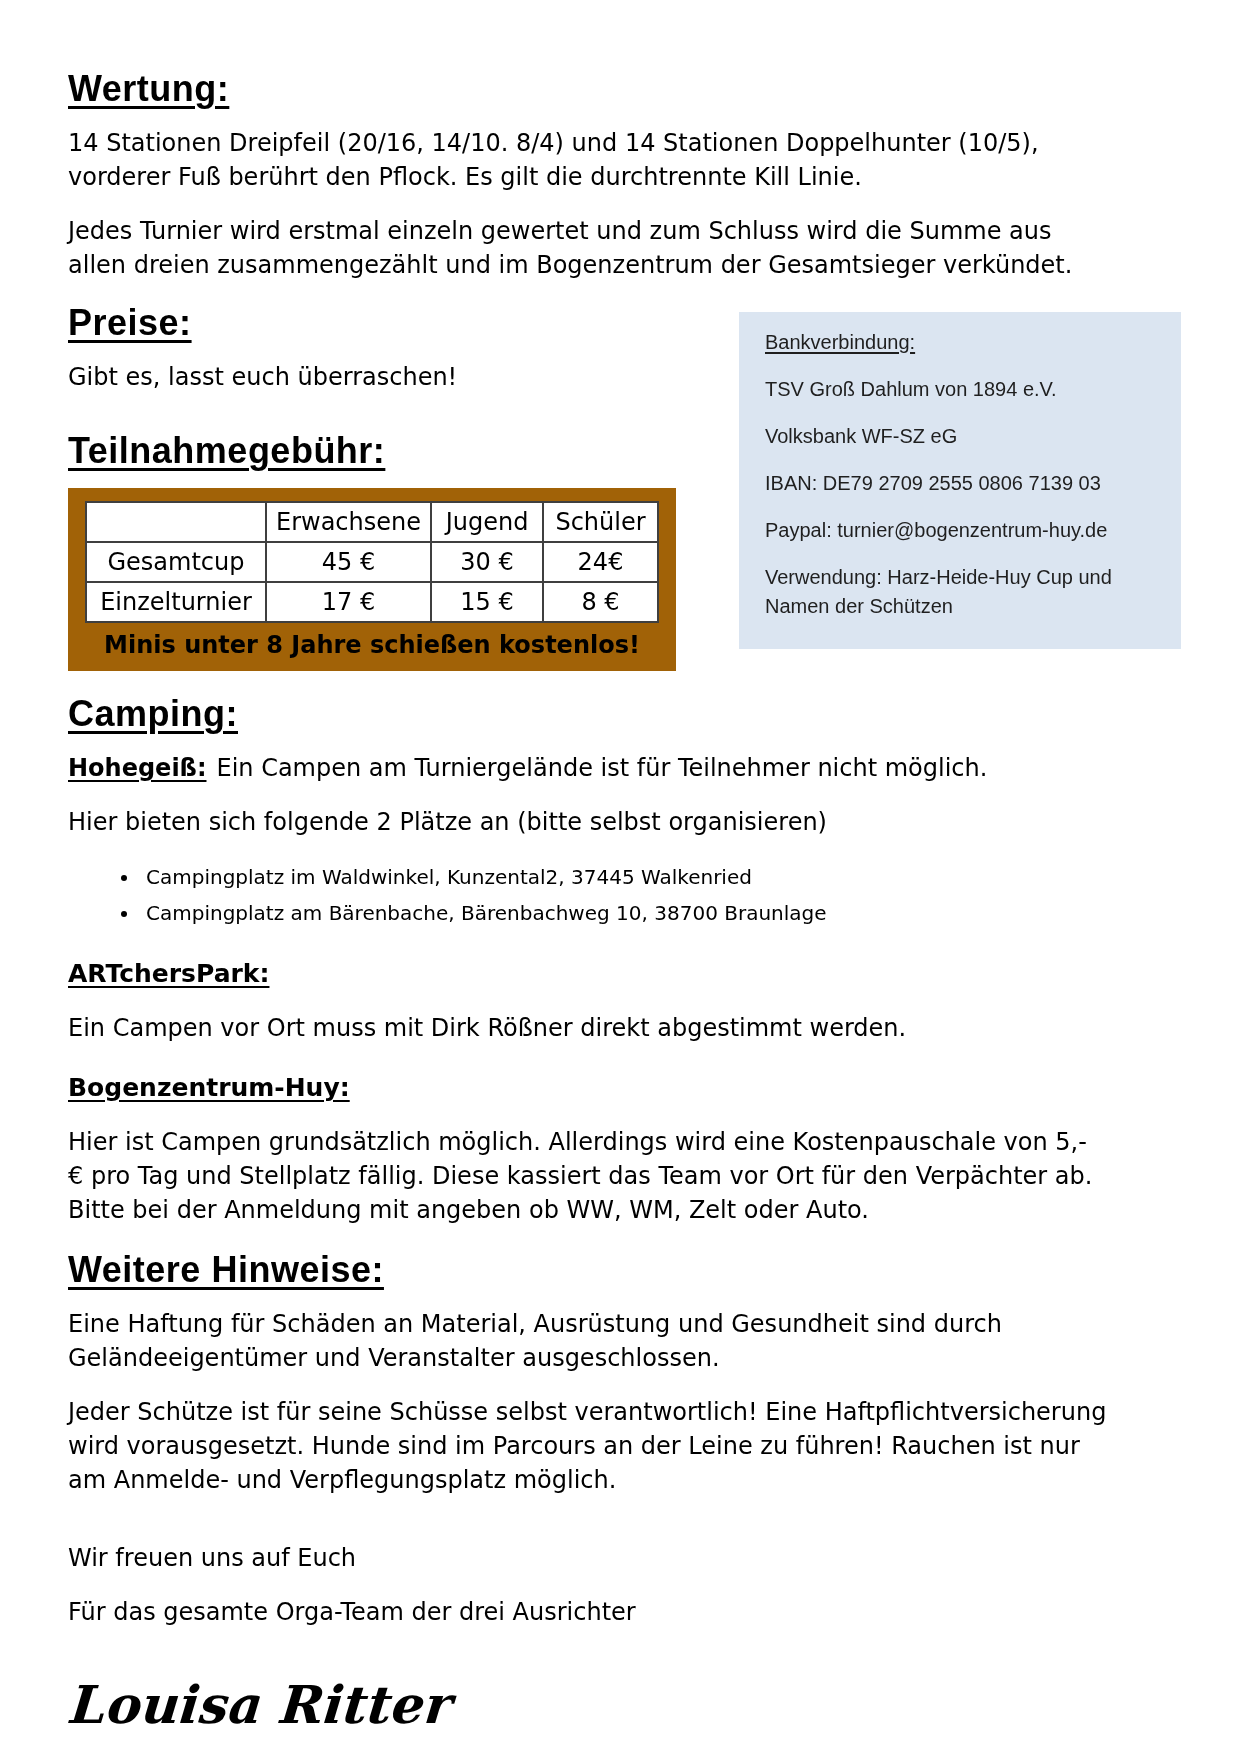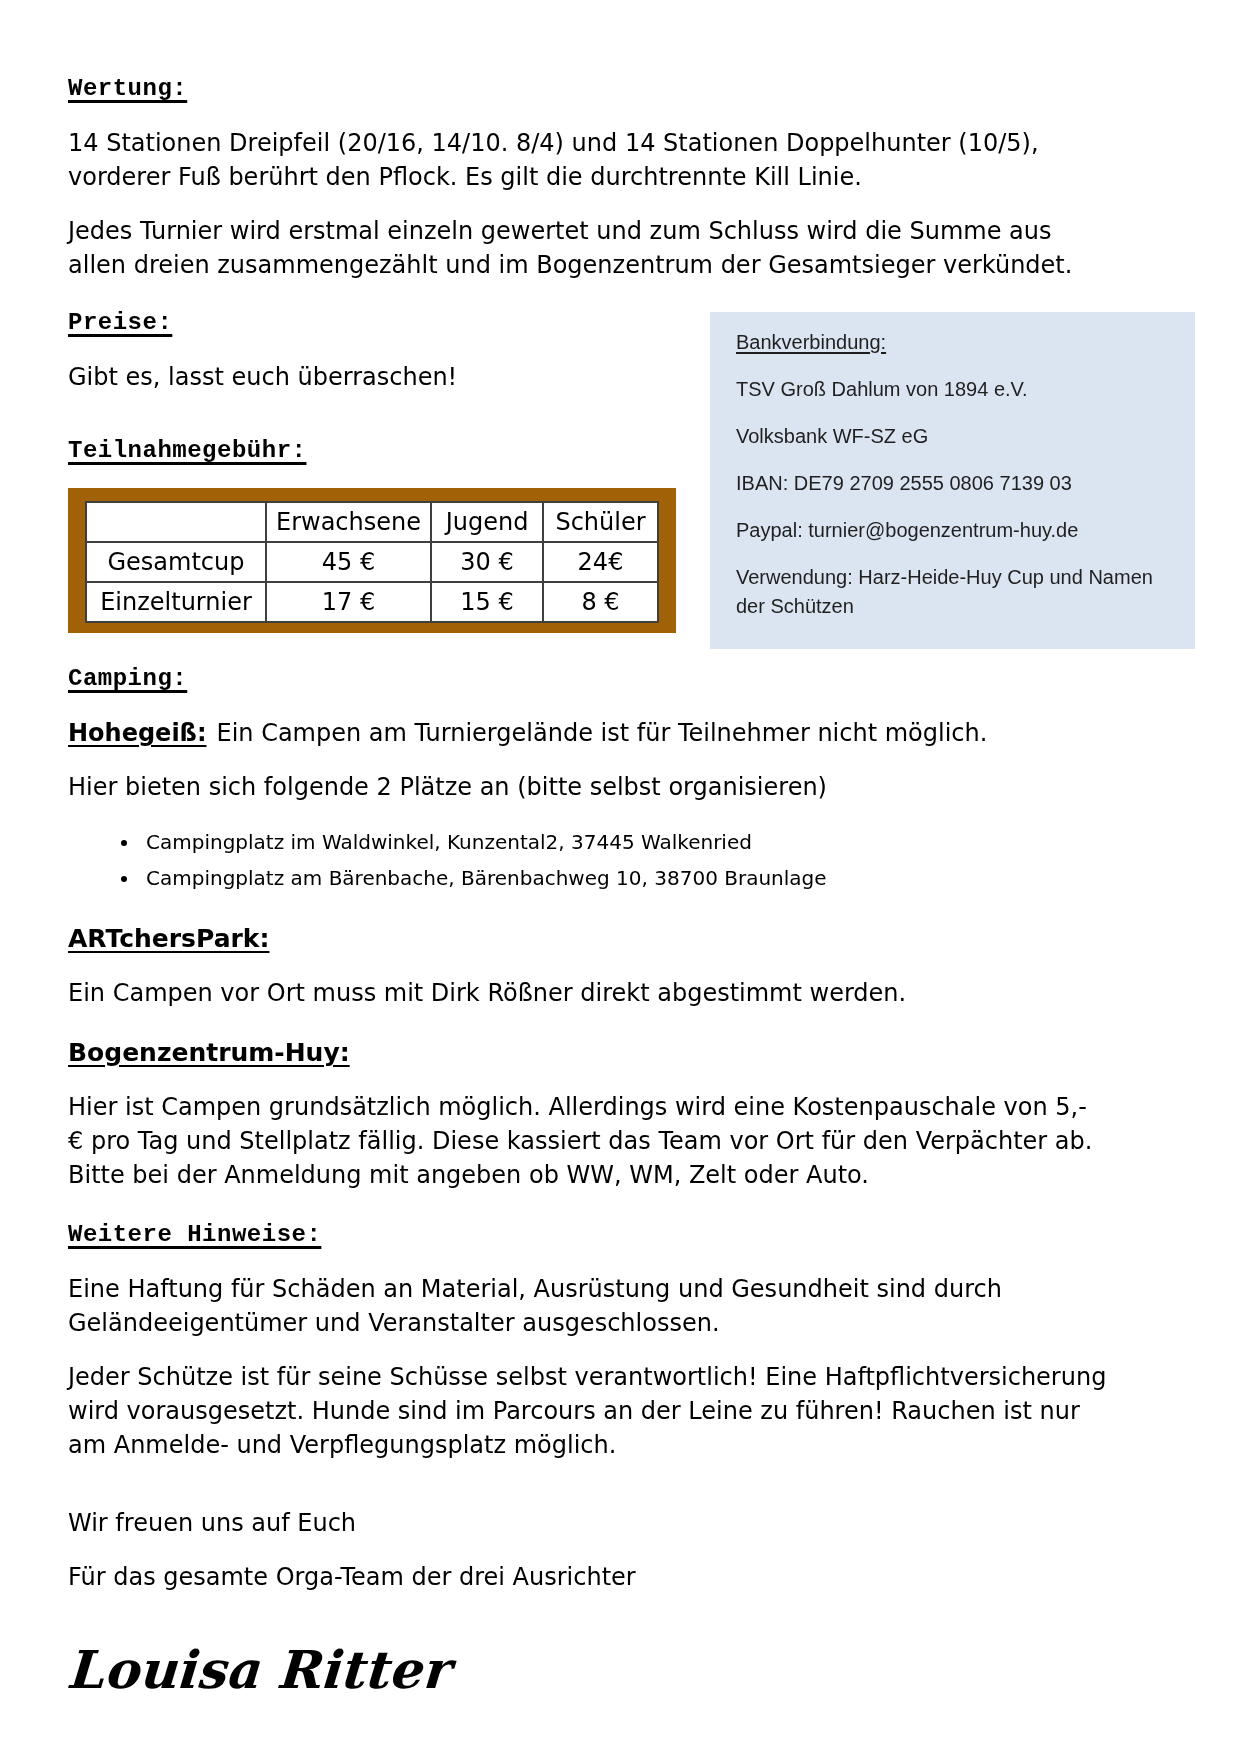--- a/index.html
+++ b/index.html
@@ -13,23 +13,23 @@
     height: 1753px;
     margin: 0 auto;
     background: #ffffff;
     box-sizing: border-box;
     padding: 72px 68px 0 68px;
     font-family: "DejaVu Sans", sans-serif;
     color: #000000;
     overflow: hidden;
   }
   .slab-heading {
-    font-family: Liberation Mono, monospace;
-    font-weight: bold;
-    font-size: 24px;
+    font-family: Liberation Sans, sans-serif;
+    font-weight: bold;
+    font-size: 36px;
     line-height: 34px;
     letter-spacing: 0.5px;
     text-decoration: underline;
     text-decoration-thickness: 3px;
     text-underline-offset: 5px;
     margin: 26px 0 20px 0;
   }
   .slab-heading.first { margin-top: 0; }
   .body-par {
     font-size: 24px;
@@ -91,24 +91,24 @@
   .col-sch   { width: 115px; }
   .fees-caption {
     text-align: center;
     font-weight: bold;
     font-size: 24px;
     line-height: 32px;
     margin-top: 6px;
   }
   .bank-box {
     position: absolute;
-    left: 642px;
+    left: 671px;
     top: 6px;
     box-sizing: border-box;
-    width: 485px;
+    width: 442px;
     min-height: 318px;
     background: #dbe5f1;
     padding: 16px 24px 10px 26px;
     font-family: "Liberation Sans", sans-serif;
     font-size: 20px;
     line-height: 29px;
     color: #1f1f1f;
   }
   .bank-box p { margin: 0 0 18px 0; }
   .bank-title {
@@ -166,20 +166,21 @@
               <td>24€</td>
             </tr>
             <tr>
               <td>Einzelturnier</td>
               <td>17 €</td>
               <td>15 €</td>
               <td>8 €</td>
             </tr>
           </tbody>
         </table>
+        <div class="fees-caption">Minis unter 8 Jahre schießen kostenlos!</div>
       </div>
     </div>
 
     <div class="bank-box">
       <p class="bank-title">Bankverbindung:</p>
       <p>TSV Groß Dahlum von 1894 e.V.</p>
       <p>Volksbank WF-SZ eG</p>
       <p>IBAN: DE79 2709 2555 0806 7139 03</p>
       <p>Paypal: turnier@bogenzentrum-huy.de</p>
       <p>Verwendung: Harz-Heide-Huy Cup und Namen der Schützen</p>

